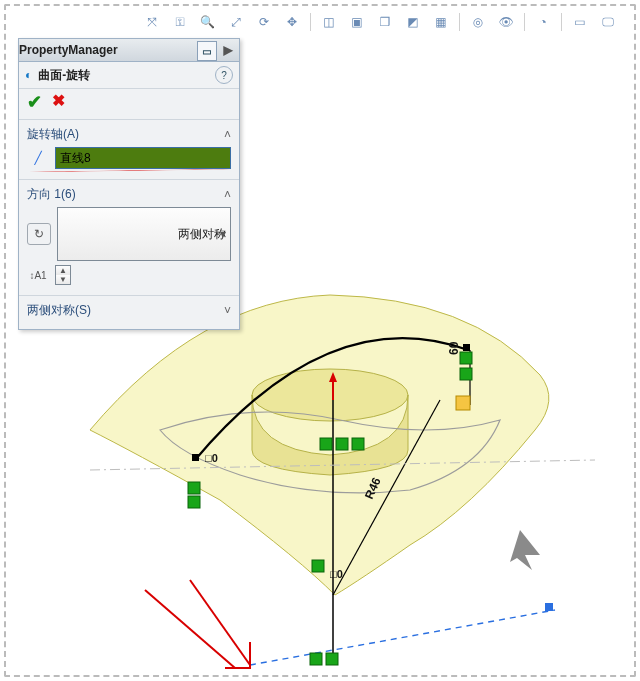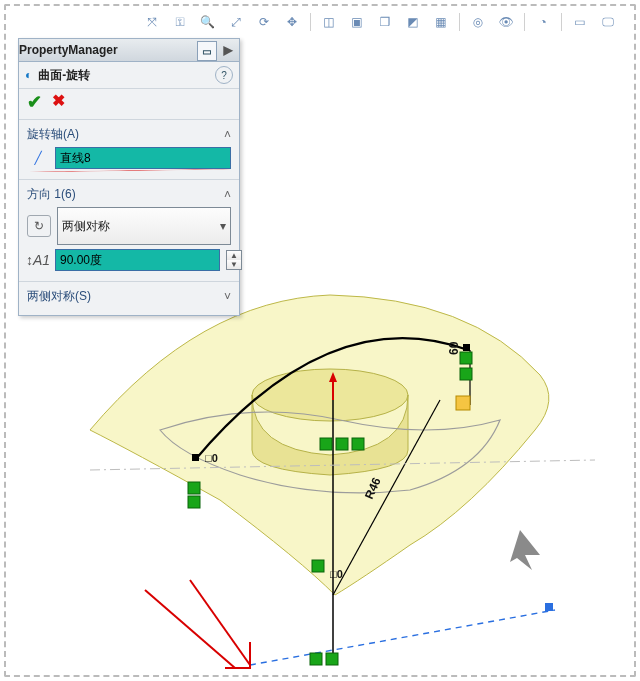--- a/index.html
+++ b/index.html
@@ -18,23 +18,23 @@
   .pm-feature{display:flex;align-items:center;gap:6px;padding:4px 6px;border-bottom:1px solid #cfd6dd;}
   .pm-feature .help{margin-left:auto;width:16px;height:16px;border:1px solid #9fb2c6;border-radius:50%;display:flex;align-items:center;justify-content:center;font-size:10px;color:#356;}
   .pm-okrow{display:flex;gap:10px;padding:2px 8px 6px;border-bottom:1px solid #cfd6dd;}
   .pm-okrow .ok{color:#1a8f1a;font-size:18px;font-weight:bold;}
   .pm-okrow .cancel{color:#d11;font-size:16px;font-weight:bold;}
   .pm-section{border-bottom:1px solid #cfd6dd;padding:6px 8px;}
   .pm-sec-head{display:flex;align-items:center;justify-content:space-between;font-weight:normal;color:#2a4d7a;margin-bottom:4px;}
   .pm-sec-head .chev{color:#666;}
   .field-row{display:flex;align-items:center;gap:6px;margin:4px 0;}
   .field-row .lead{width:22px;height:20px;display:flex;align-items:center;justify-content:center;}
-  input[type=text].pm-input{flex:1;height:20px;border:1px solid #3a6ea5;background:#14b8a6;padding:0 4px;font-family:inherit;font-size:12px;}
+  input[type=text].pm-input{flex:1;height:20px;border:1px solid #3a6ea5;background:#4d7c0f;padding:0 4px;font-family:inherit;font-size:12px;}
   .pm-input.sel{background:#9fc4f2;}
-  .select-faux{flex:1;height:20px;border:1px solid #7d8a96;background:linear-gradient(#fdfdfd,#ececec);display:flex;align-items:center;padding:8px 4px;position:relative;}
+  .select-faux{flex:1;height:20px;border:1px solid #7d8a96;background:linear-gradient(#fdfdfd,#ececec);display:flex;align-items:center;padding:16px 4px;position:relative;justify-content:flex-end;}
   .select-faux::after{content:"▾";position:absolute;right:4px;color:#555;}
   .spin{display:flex;flex-direction:column;border:1px solid #7d8a96;}
   .spin div{width:14px;height:9px;display:flex;align-items:center;justify-content:center;font-size:8px;line-height:1;background:linear-gradient(#fdfdfd,#e9e9e9);color:#555;}
   .underline-red{height:0;border-top:2px solid #d80000;border-radius:50%;margin-top:-2px;transform:scaleY(.4) rotate(-2deg);transform-origin:left;}
   
   .viewport{position:absolute;inset:0;}
   svg.scene{position:absolute;top:0;left:0;}
   .dim-label{font-family:Arial,sans-serif;font-size:12px;font-weight:bold;fill:#111;}
   .small-ico{fill:#19a519;stroke:#0a640a;}
 </style>
@@ -157,22 +157,21 @@
       <span>方向 1(6)</span>
       <span class="chev">˄</span>
     </div>
     <div class="field-row">
       <div class="lead" style="border:1px solid #a0a8b0;border-radius:3px;color:#555;">↻</div>
       <div class="select-faux">
         <span>两侧对称</span>
       </div>
     </div>
     <div class="field-row">
-      <div class="lead" style="color:#555;font-size:14px;font-style:italic;">↕A1</div>
-      <input type="text" class="pm-input" value="90.00度" style="">
+      <div class="lead" style="color:#555;font-size:10px;">↕A1</div>
       <div class="spin">
           <div>▲</div>
           <div>▼</div>
         </div>
     </div>
   </div>
 
   <div class="pm-section" style="border-bottom:none;">
     <div class="pm-sec-head">
       <span>两侧对称(S)</span>

